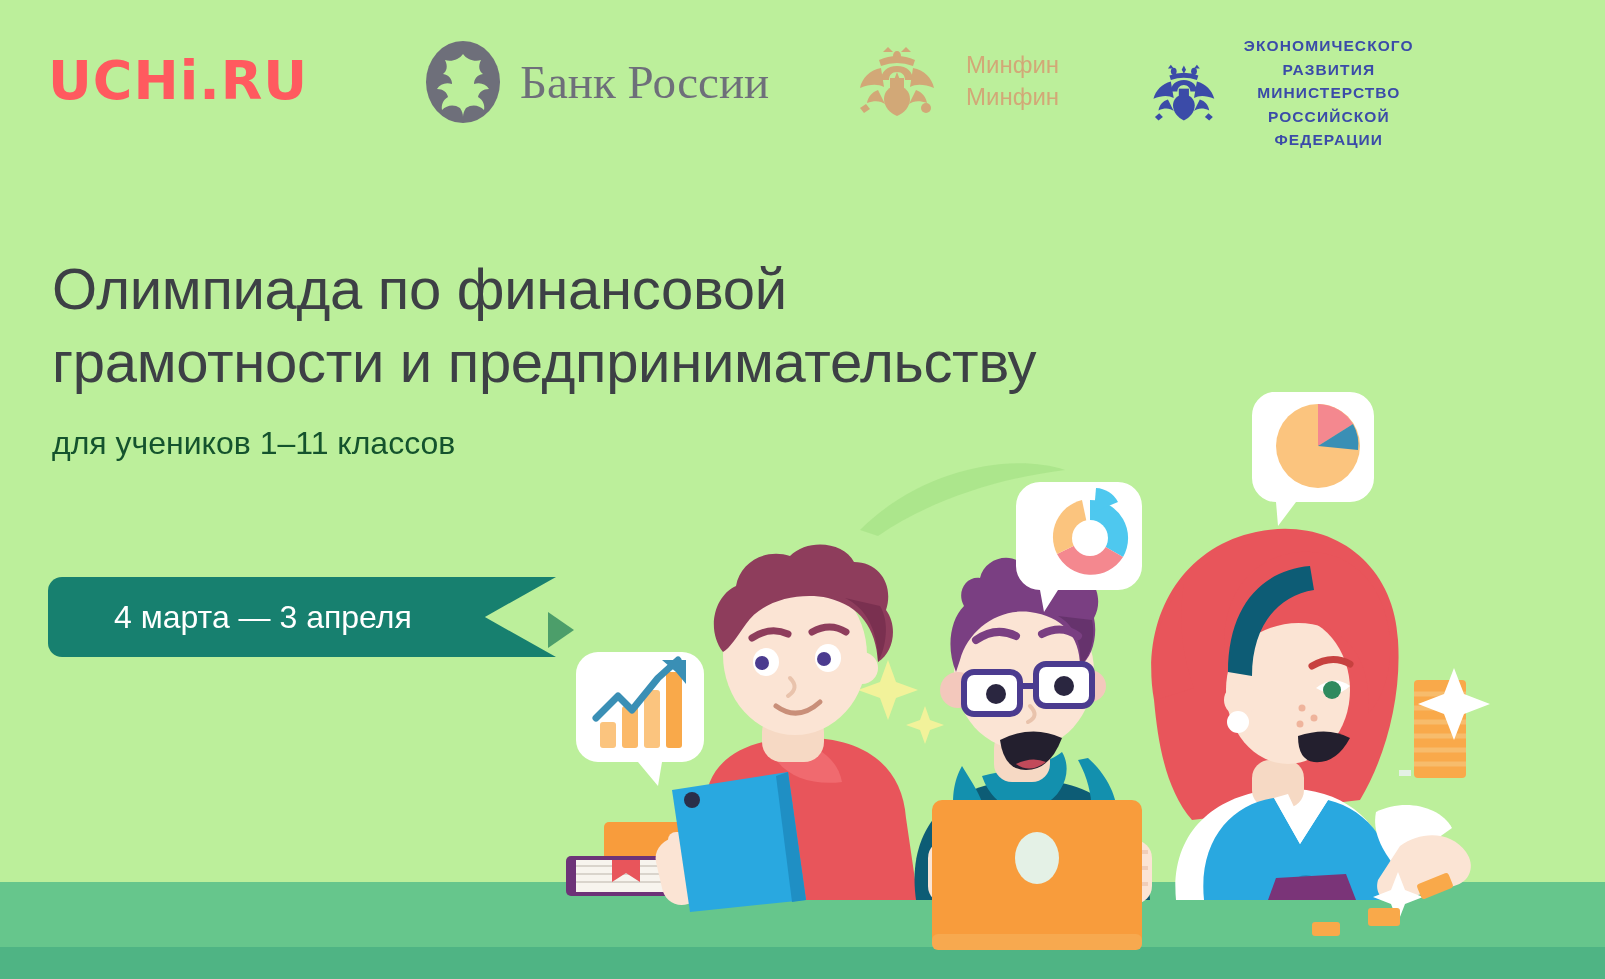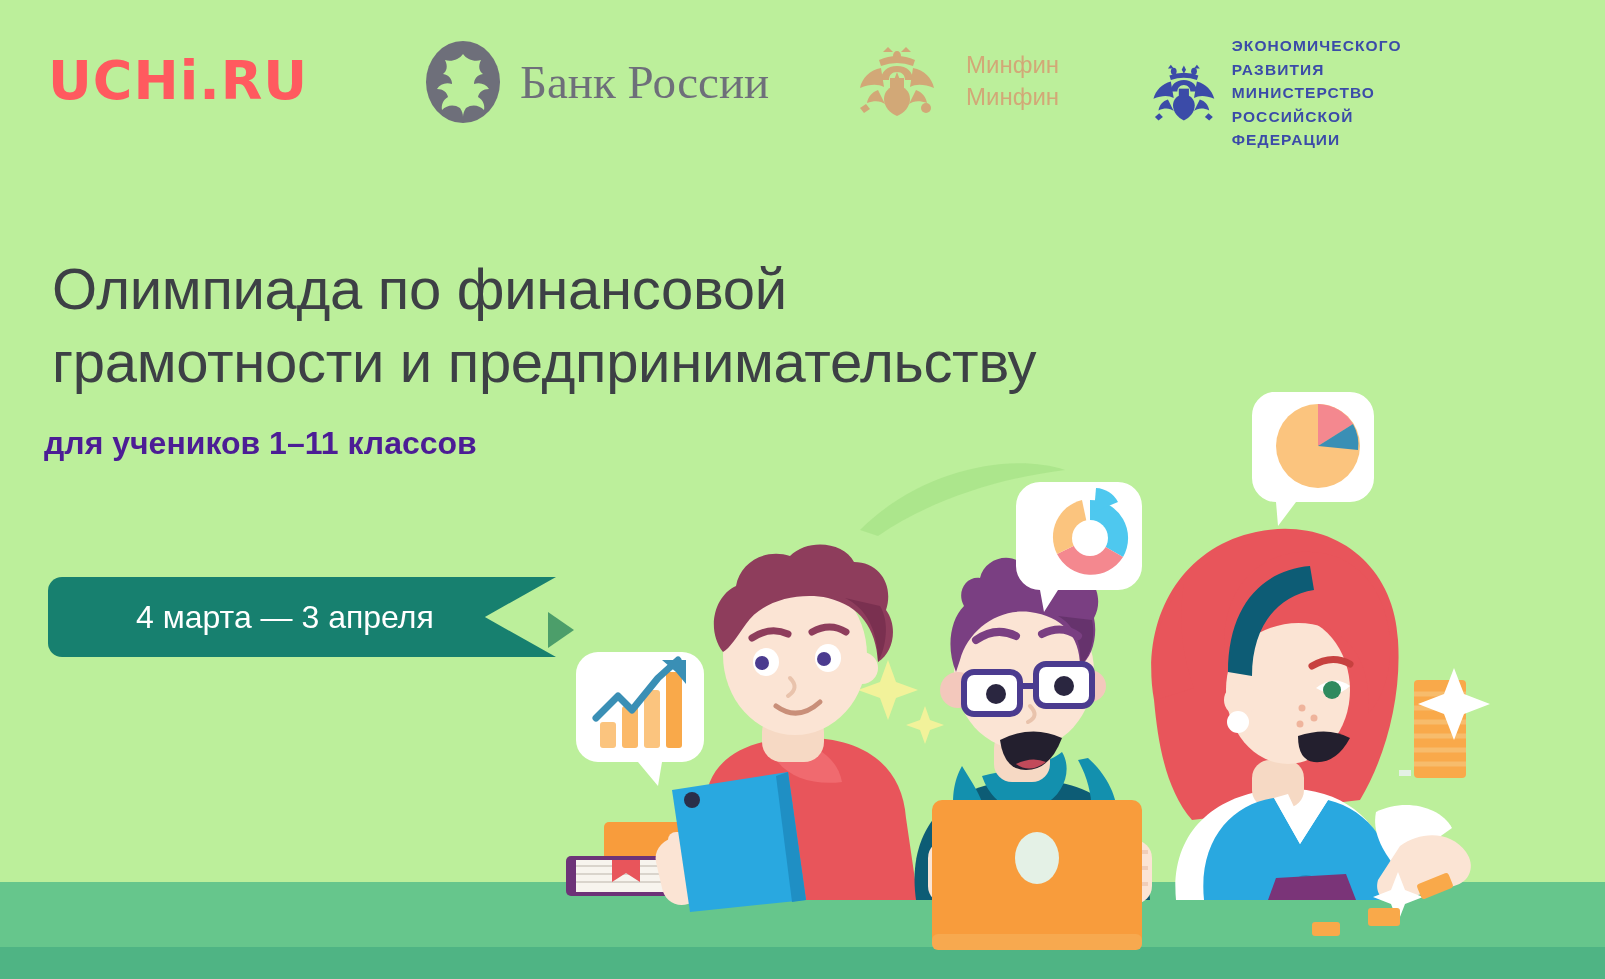--- a/index.html
+++ b/index.html
@@ -23,21 +23,21 @@
     background:#66c68c;
   }
   .desk-edge {
     position:absolute; left:0; right:0; top:947px; height:32px;
     background:#4fb484;
   }
 
   
   .logo-bar {
     position:absolute; left:0; top:0; width:1365px; height:160px;
-    display:flex; align-items:center;
+    display:flex; align-items:center;text-align:center;
   }
   .logo-uchi {
     position:absolute; left:48px; top:54px;
     font-size:54px; font-weight:bold; letter-spacing:1px;
     color:#ff5a5f; line-height:1;
     font-family:"DejaVu Sans", sans-serif;
   }
   .logo-cbr { position:absolute; left:424px; top:40px; display:flex; align-items:center; gap:18px; }
   .cbr-mark { width:78px; height:84px; }
   .cbr-text { font-size:47px; color:#6e6f7a; font-family:"Liberation Serif", serif; }
@@ -52,36 +52,36 @@
 
   
   .headline {
     position:absolute; left:52px; top:252px;
     width:1240px;
     font-size:58px; font-weight:400; line-height:1.26;
     color:#3d4045; letter-spacing:-0.3px;
   }
   .headline .l2 { display:block; }
   .subhead {
-    position:absolute; left:44px; top:425px;
-    font-size:32px; color:#4c1d95; font-weight:700;
+    position:absolute; left:52px; top:425px;
+    font-size:32px; color:#14532d; font-weight:400;
   }
 
   
   .ribbon {
     position:absolute; left:48px; top:577px;
     width:508px; height:80px;
     background:#17806f;
     border-radius:14px 0 0 14px;
     -webkit-clip-path: polygon(0 0, 100% 0, 86% 50%, 100% 100%, 0 100%);
     clip-path: polygon(0 0, 100% 0, 86% 50%, 100% 100%, 0 100%);
     display:flex; align-items:center;
   }
   .ribbon-label {
-    color:#ffffff; font-size:32px; padding-left:88px; white-space:nowrap;
+    color:#ffffff; font-size:32px; padding-left:66px; white-space:nowrap;
   }
 
   
   .illus { position:absolute; left:0; top:0; width:1605px; height:979px; pointer-events:none; }
 </style>
 </head>
 <body>
 
 <div class="banner">
 

